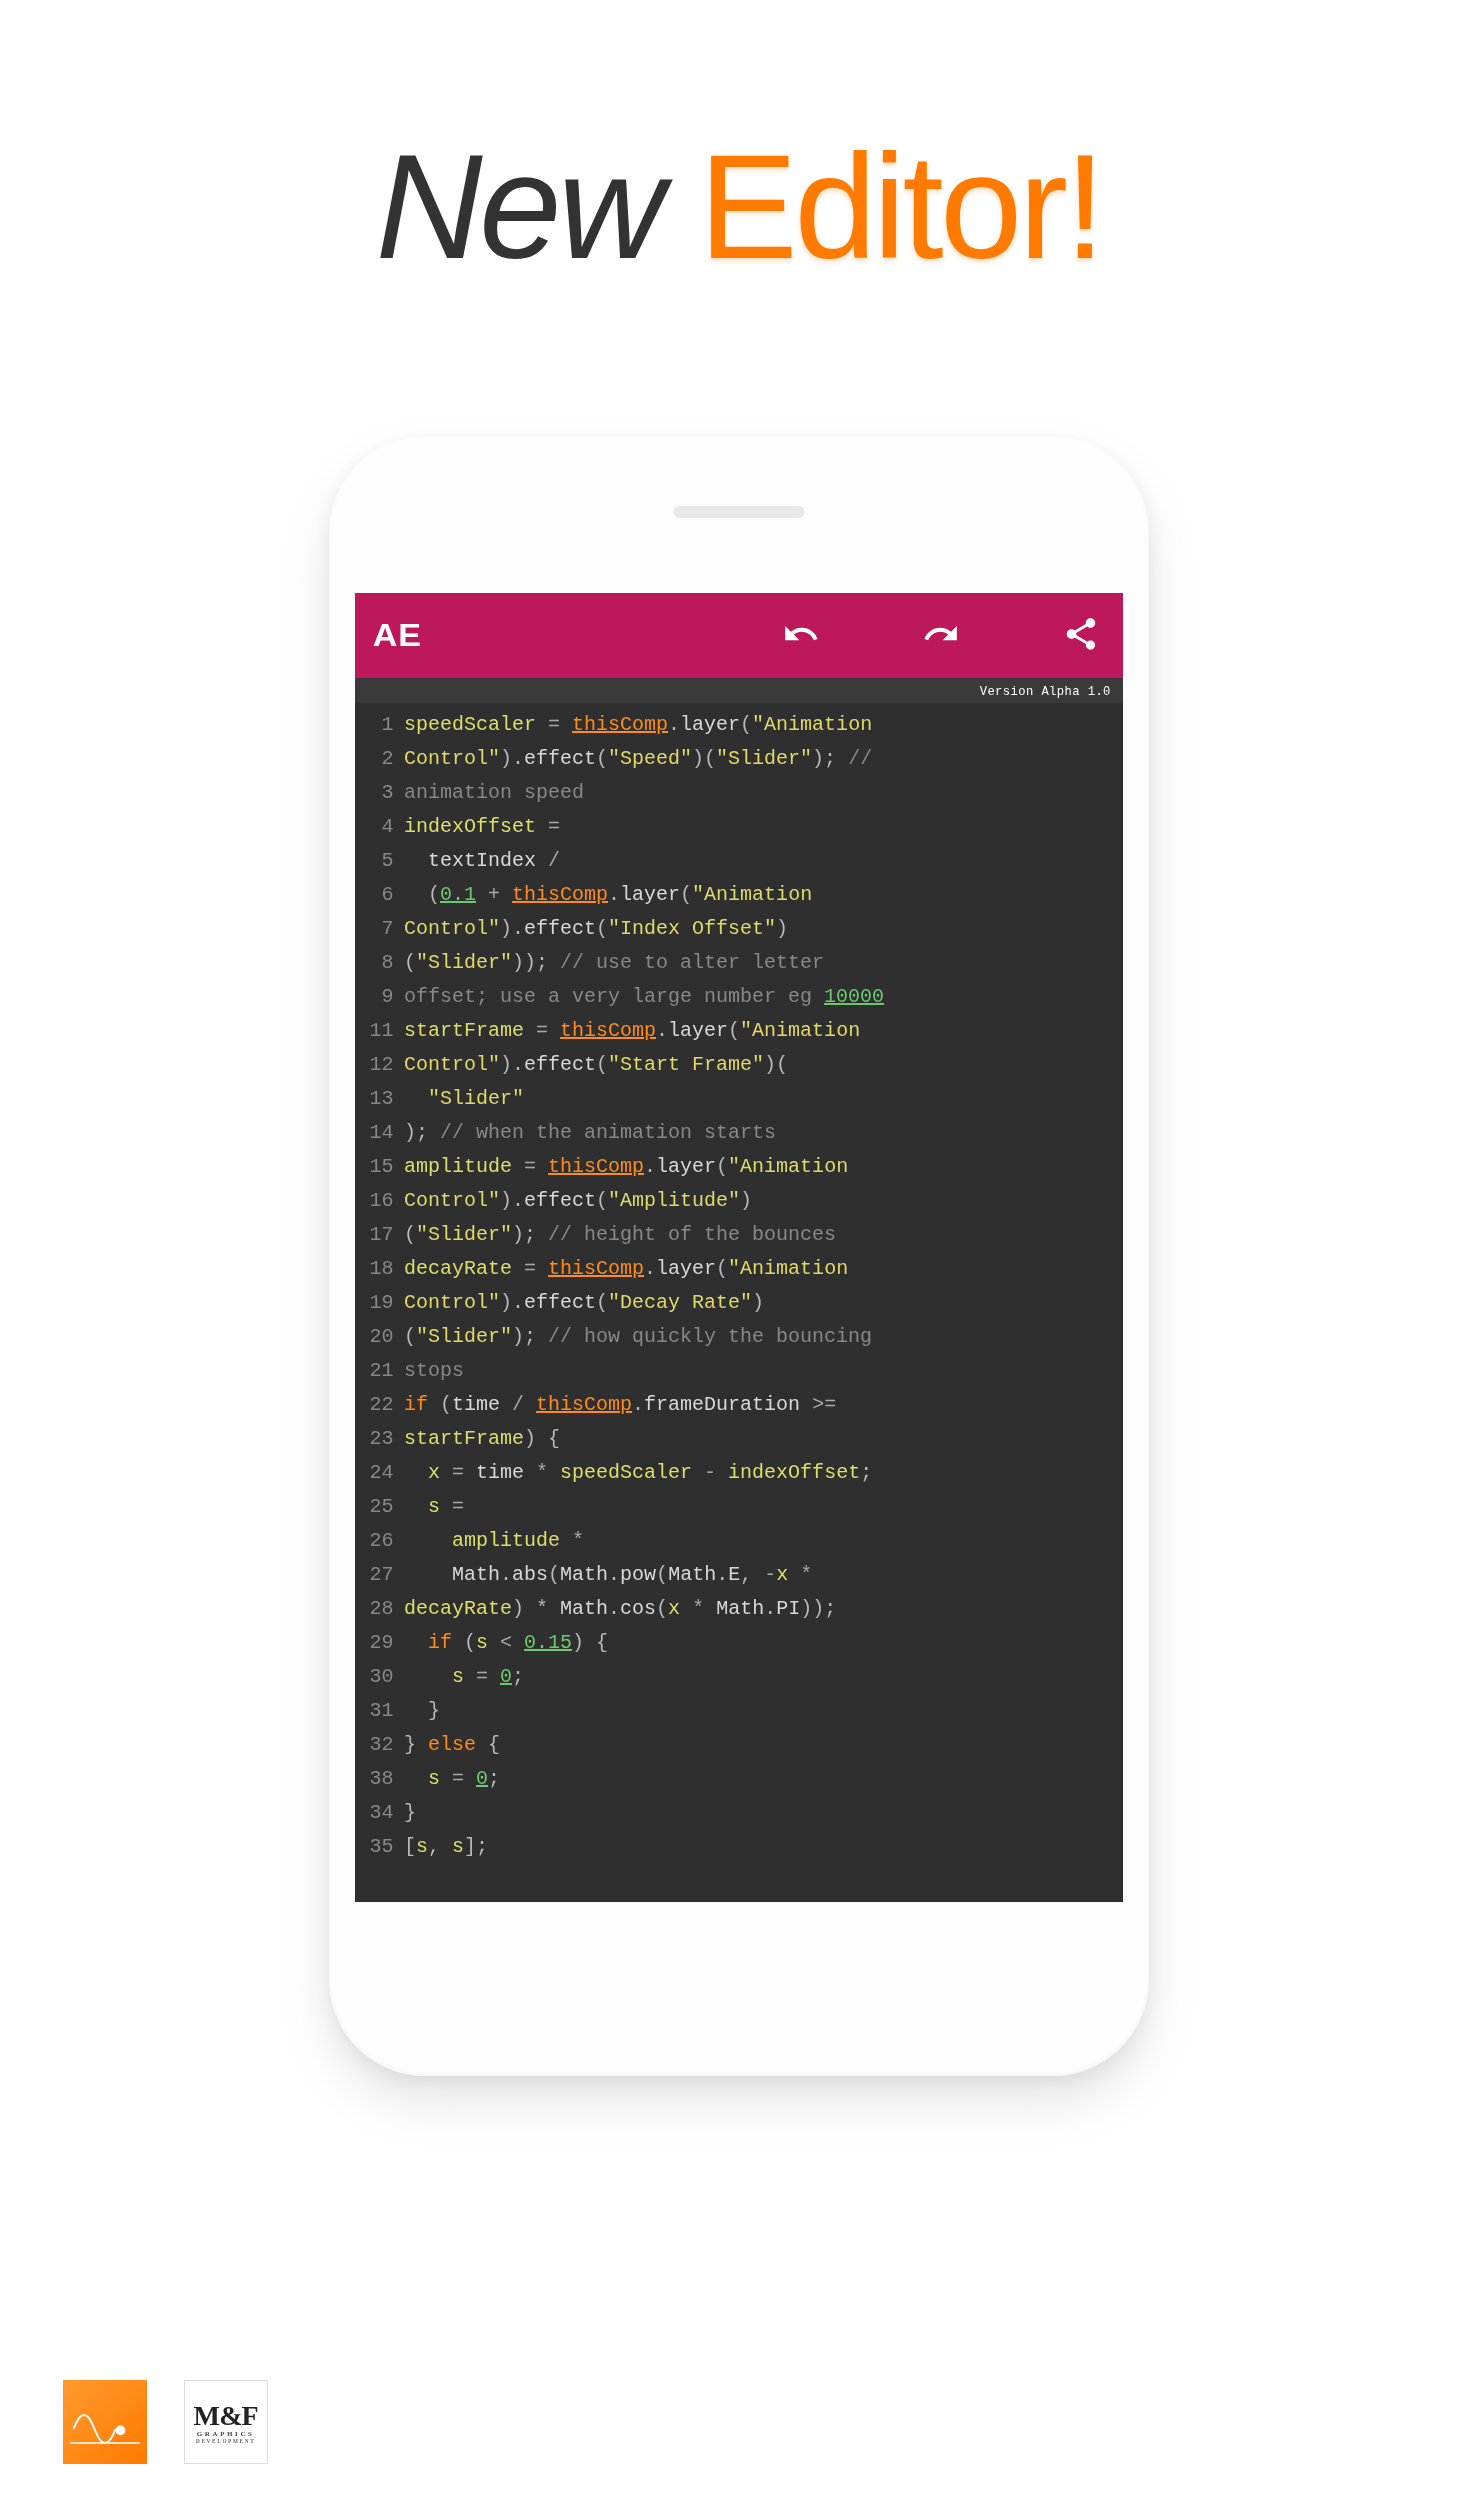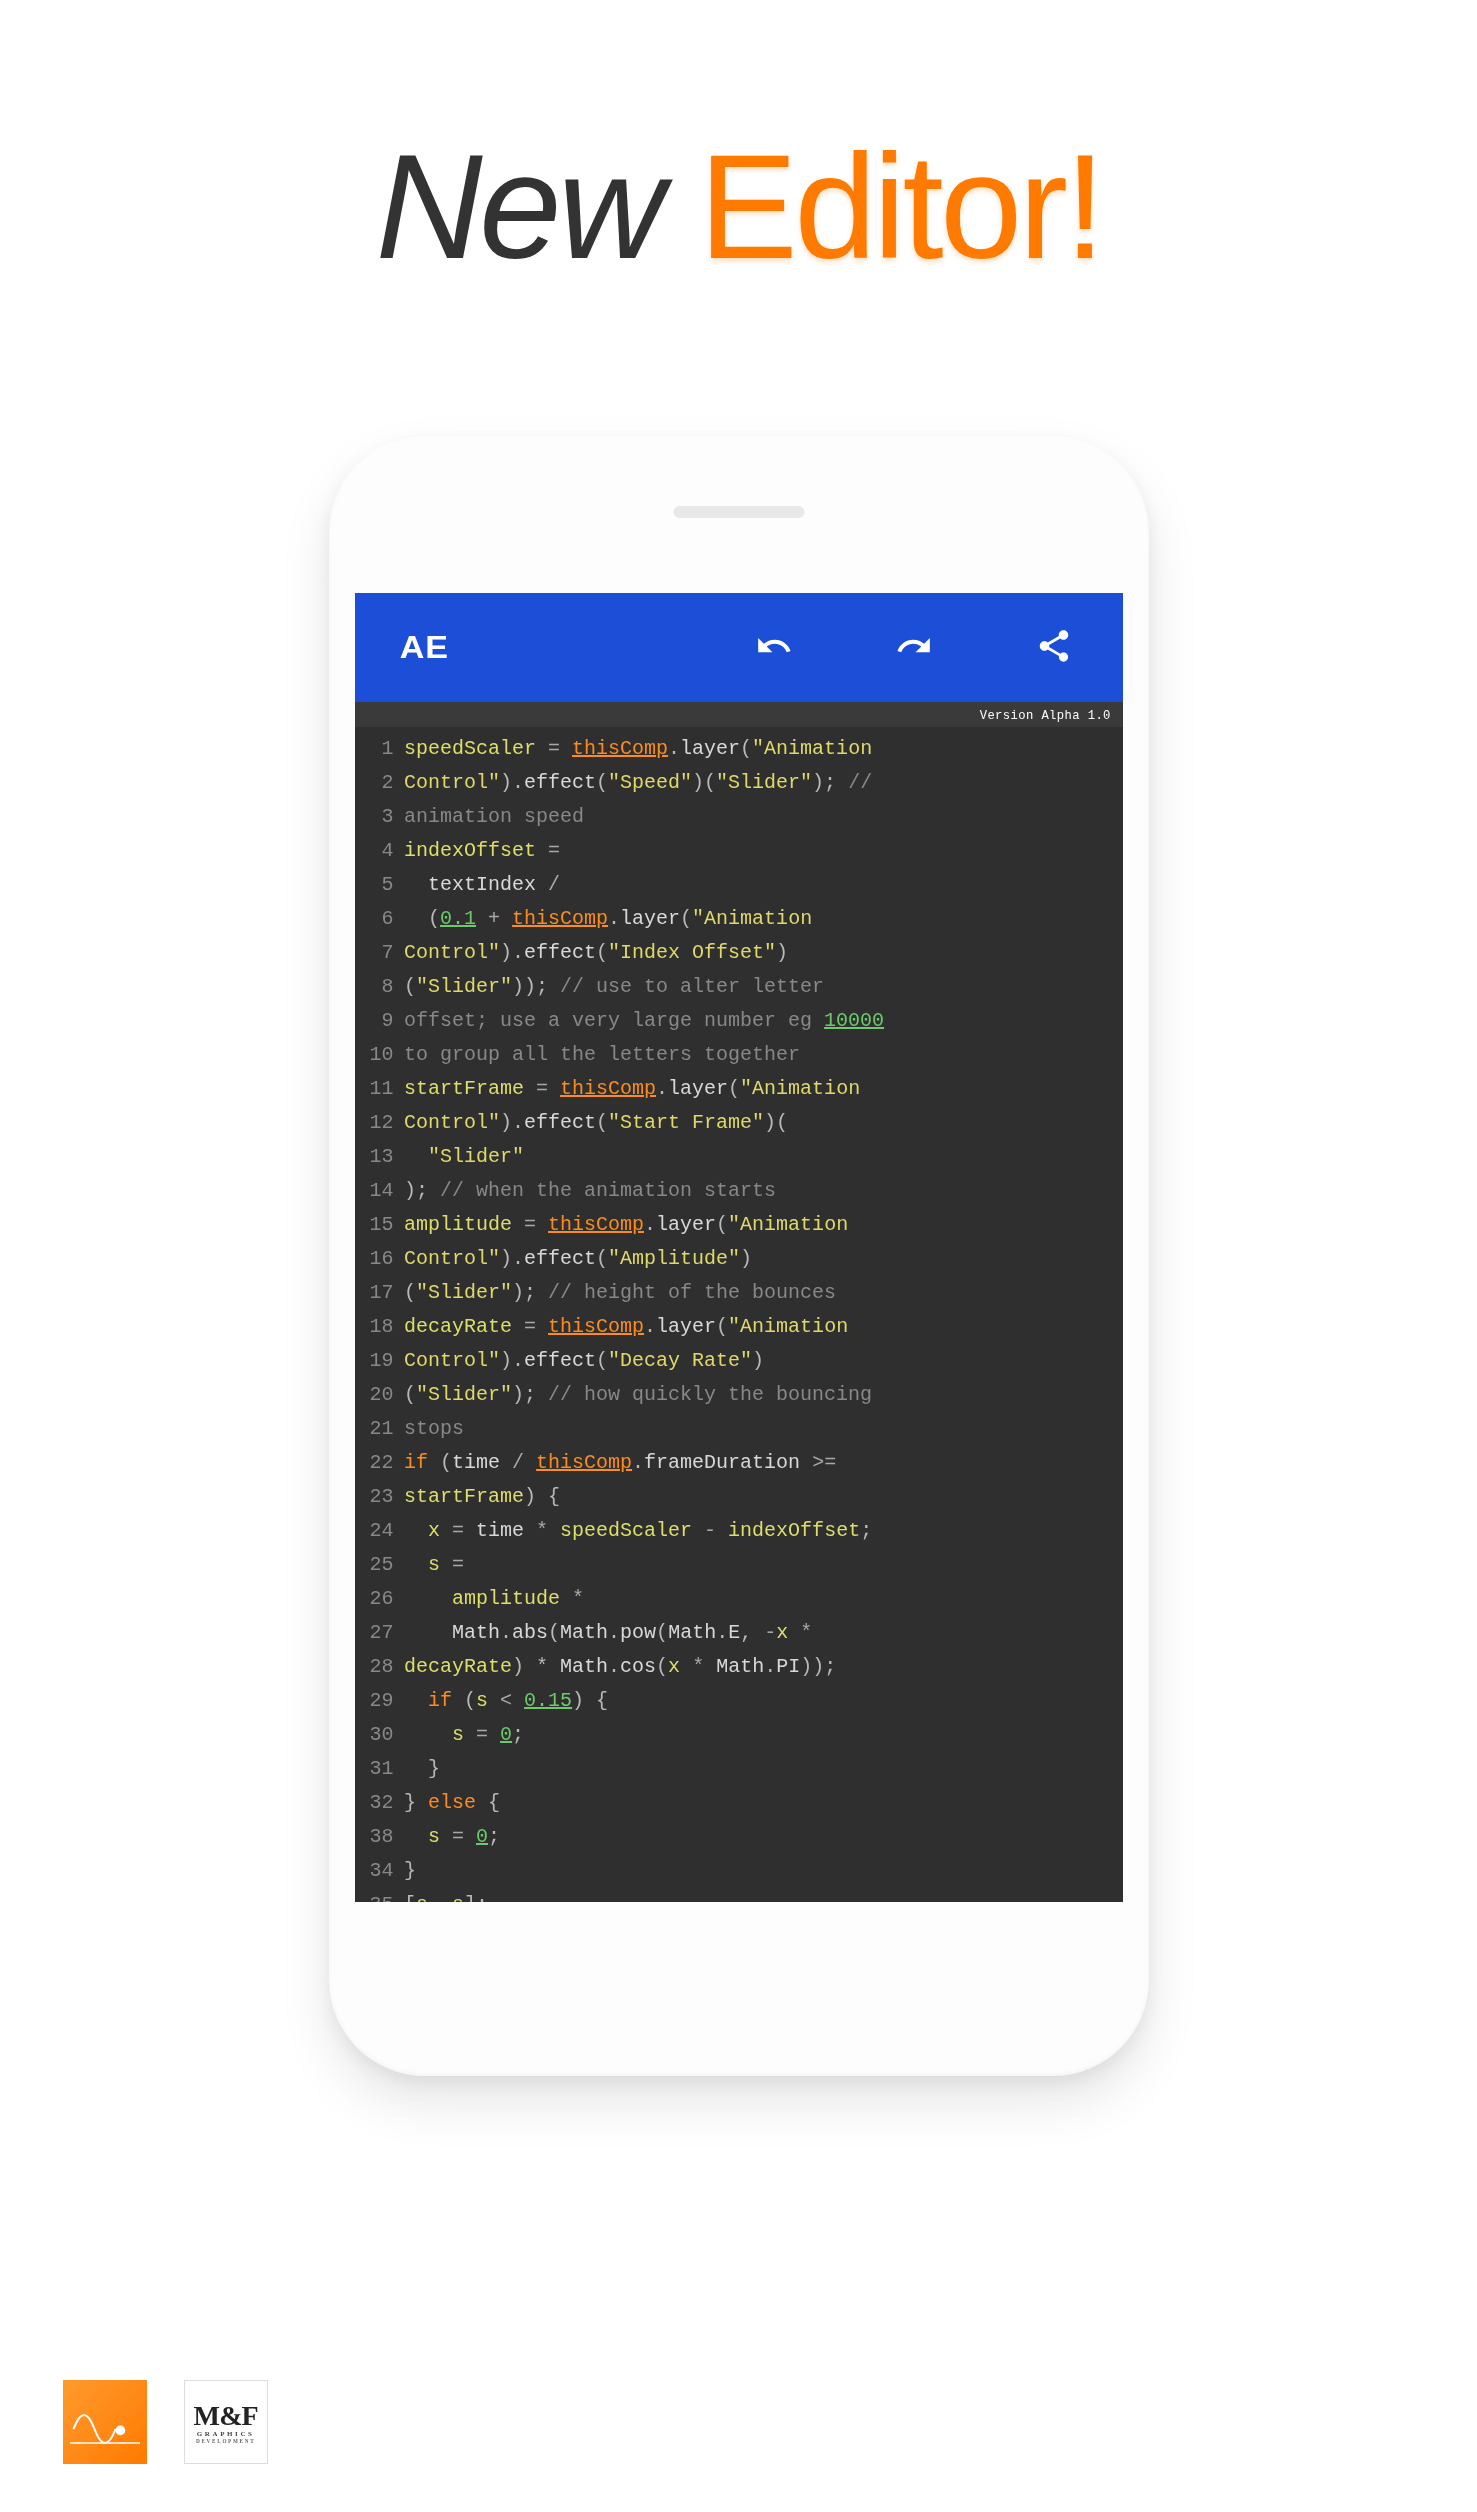--- a/index.html
+++ b/index.html
@@ -46,25 +46,25 @@
   position: absolute;
   top: 157px;
   left: 26px; right: 26px;
   bottom: 174px;
   background: #3a3a3a;
   overflow: hidden;
   display: flex;
   flex-direction: column;
 }
 .toolbar {
-  height: 109px;
-  background: #1d4ed8;
+  height: 85px;
+  background: #be185d;
   display: flex;
   align-items: center;
-  padding: 0 47px;
+  padding: 0 20px;
   gap: 96px;
 }
 .toolbar .logo {
   font-weight: 900;
   font-size: 31px;
   color: #ffffff;
   letter-spacing: 0.9px;
   font-family: Arial Black, Arial, sans-serif;
   transform: scaleX(1.1);
 }
@@ -186,21 +186,20 @@
     <div class="editor" id="editor">
         <div class="line"><span class="ln">1</span><span class="code"><span class="tk-var">speedScaler</span><span class="tk-op"> = </span><span class="tk-obj">thisComp</span><span class="tk-punc">.</span><span class="tk-method">layer</span><span class="tk-punc">(</span><span class="tk-str">"Animation</span></span></div>
         <div class="line"><span class="ln">2</span><span class="code"><span class="tk-str">Control"</span><span class="tk-punc">).</span><span class="tk-method">effect</span><span class="tk-punc">(</span><span class="tk-str">"Speed"</span><span class="tk-punc">)(</span><span class="tk-str">"Slider"</span><span class="tk-punc">); </span><span class="tk-cmt">//</span></span></div>
         <div class="line"><span class="ln">3</span><span class="code"><span class="tk-cmt">animation speed</span></span></div>
         <div class="line"><span class="ln">4</span><span class="code"><span class="tk-var">indexOffset</span><span class="tk-op"> =</span></span></div>
         <div class="line"><span class="ln">5</span><span class="code"><span class="tk-method">  textIndex</span><span class="tk-op"> /</span></span></div>
         <div class="line"><span class="ln">6</span><span class="code"><span class="tk-punc">  (</span><span class="tk-num">0.1</span><span class="tk-op"> + </span><span class="tk-obj">thisComp</span><span class="tk-punc">.</span><span class="tk-method">layer</span><span class="tk-punc">(</span><span class="tk-str">"Animation</span></span></div>
         <div class="line"><span class="ln">7</span><span class="code"><span class="tk-str">Control"</span><span class="tk-punc">).</span><span class="tk-method">effect</span><span class="tk-punc">(</span><span class="tk-str">"Index Offset"</span><span class="tk-punc">)</span></span></div>
         <div class="line"><span class="ln">8</span><span class="code"><span class="tk-punc">(</span><span class="tk-str">"Slider"</span><span class="tk-punc">)); </span><span class="tk-cmt">// use to alter letter</span></span></div>
         <div class="line"><span class="ln">9</span><span class="code"><span class="tk-cmt">offset; use a very large number eg </span><span class="tk-num">10000</span></span></div>
-        <div class="line"><span class="ln">10</span><span class="code"><span class="tk-cmt">to group all the letters together</span></span></div>
         <div class="line"><span class="ln">11</span><span class="code"><span class="tk-var">startFrame</span><span class="tk-op"> = </span><span class="tk-obj">thisComp</span><span class="tk-punc">.</span><span class="tk-method">layer</span><span class="tk-punc">(</span><span class="tk-str">"Animation</span></span></div>
         <div class="line"><span class="ln">12</span><span class="code"><span class="tk-str">Control"</span><span class="tk-punc">).</span><span class="tk-method">effect</span><span class="tk-punc">(</span><span class="tk-str">"Start Frame"</span><span class="tk-punc">)(</span></span></div>
         <div class="line"><span class="ln">13</span><span class="code"><span class="tk-str">  "Slider"</span></span></div>
         <div class="line"><span class="ln">14</span><span class="code"><span class="tk-punc">); </span><span class="tk-cmt">// when the animation starts</span></span></div>
         <div class="line"><span class="ln">15</span><span class="code"><span class="tk-var">amplitude</span><span class="tk-op"> = </span><span class="tk-obj">thisComp</span><span class="tk-punc">.</span><span class="tk-method">layer</span><span class="tk-punc">(</span><span class="tk-str">"Animation</span></span></div>
         <div class="line"><span class="ln">16</span><span class="code"><span class="tk-str">Control"</span><span class="tk-punc">).</span><span class="tk-method">effect</span><span class="tk-punc">(</span><span class="tk-str">"Amplitude"</span><span class="tk-punc">)</span></span></div>
         <div class="line"><span class="ln">17</span><span class="code"><span class="tk-punc">(</span><span class="tk-str">"Slider"</span><span class="tk-punc">); </span><span class="tk-cmt">// height of the bounces</span></span></div>
         <div class="line"><span class="ln">18</span><span class="code"><span class="tk-var">decayRate</span><span class="tk-op"> = </span><span class="tk-obj">thisComp</span><span class="tk-punc">.</span><span class="tk-method">layer</span><span class="tk-punc">(</span><span class="tk-str">"Animation</span></span></div>
         <div class="line"><span class="ln">19</span><span class="code"><span class="tk-str">Control"</span><span class="tk-punc">).</span><span class="tk-method">effect</span><span class="tk-punc">(</span><span class="tk-str">"Decay Rate"</span><span class="tk-punc">)</span></span></div>
         <div class="line"><span class="ln">20</span><span class="code"><span class="tk-punc">(</span><span class="tk-str">"Slider"</span><span class="tk-punc">); </span><span class="tk-cmt">// how quickly the bouncing</span></span></div>

